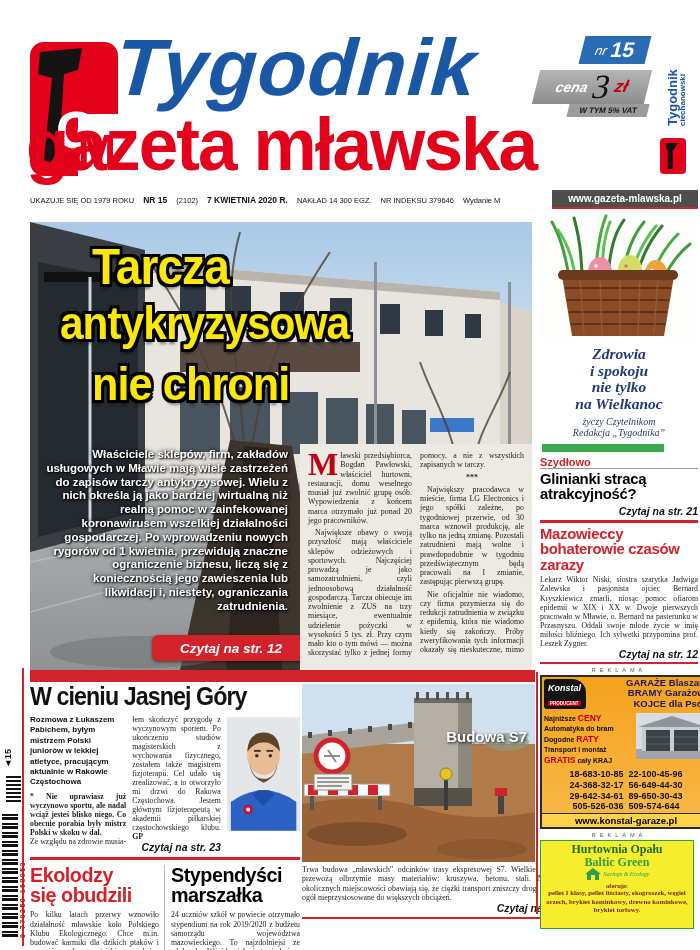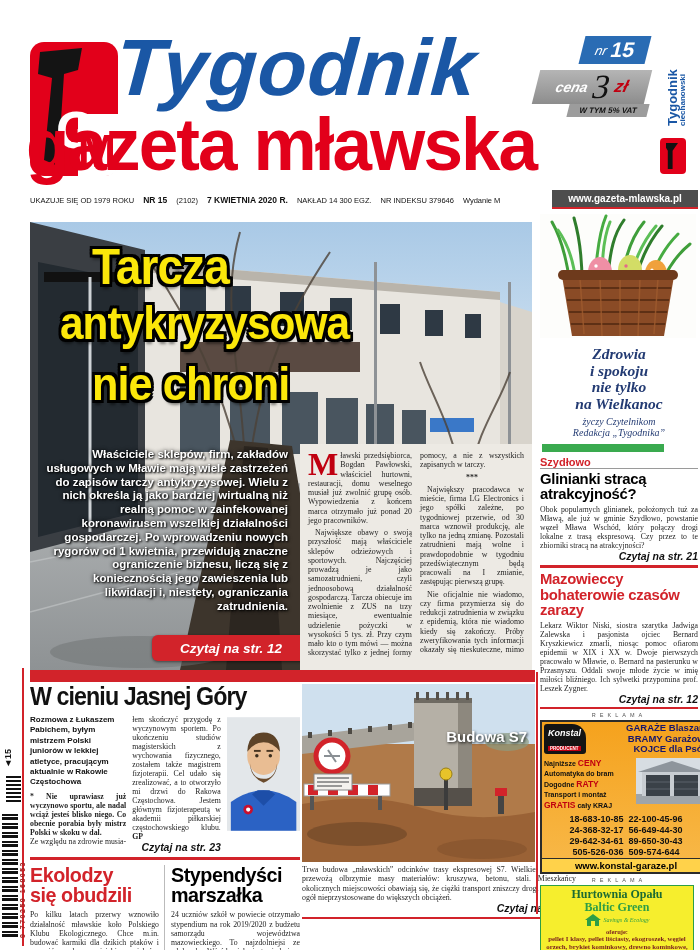--- a/index.html
+++ b/index.html
@@ -445,21 +445,20 @@
     </div>
     <div class="wish-sig">
       <div>życzy Czytelnikom</div>
       <div>Redakcja „Tygodnika”</div>
     </div>
     <div class="greenbar"></div>
 
     <div class="kicker">Szydłowo</div>
     <div class="rule-thin"></div>
     <div class="sb-h2">Glinianki stracą atrakcyjność?</div>
-    <div class="serif sb-body">Obok popularnych glinianek, położonych tuż za Mławą, ale już w gminie Szydłowo, powstanie węzeł Mława Wschód, który połączy drogi lokalne z trasą ekspresową. Czy przez to te zbiorniki stracą na atrakcyjności?</div>
     <div class="readmore">Czytaj na str. 21</div>
     <div class="rule-red" style="margin:3px 0;"></div>
 
     <div class="sb-h2 red">Mazowieccy bohaterowie czasów zarazy</div>
     <div class="serif sb-body">Lekarz Wiktor Niski, siostra szarytka Jadwiga Zalewska i pasjonista ojciec Bernard Kryszkiewicz zmarli, niosąc pomoc ofiarom epidemii w XIX i XX w. Dwoje pierwszych pracowało w Mławie, o. Bernard na pasterunku w Przasnyszu. Oddali swoje młode życie w imię miłości bliźniego. Ich sylwetki przypomina prof. Leszek Zygner.</div>
     <div class="readmore">Czytaj na str. 12</div>
     <div class="rule-red" style="height:2px;margin-top:2px;"></div>
 
     <div class="reklama">REKLAMA</div>
 

